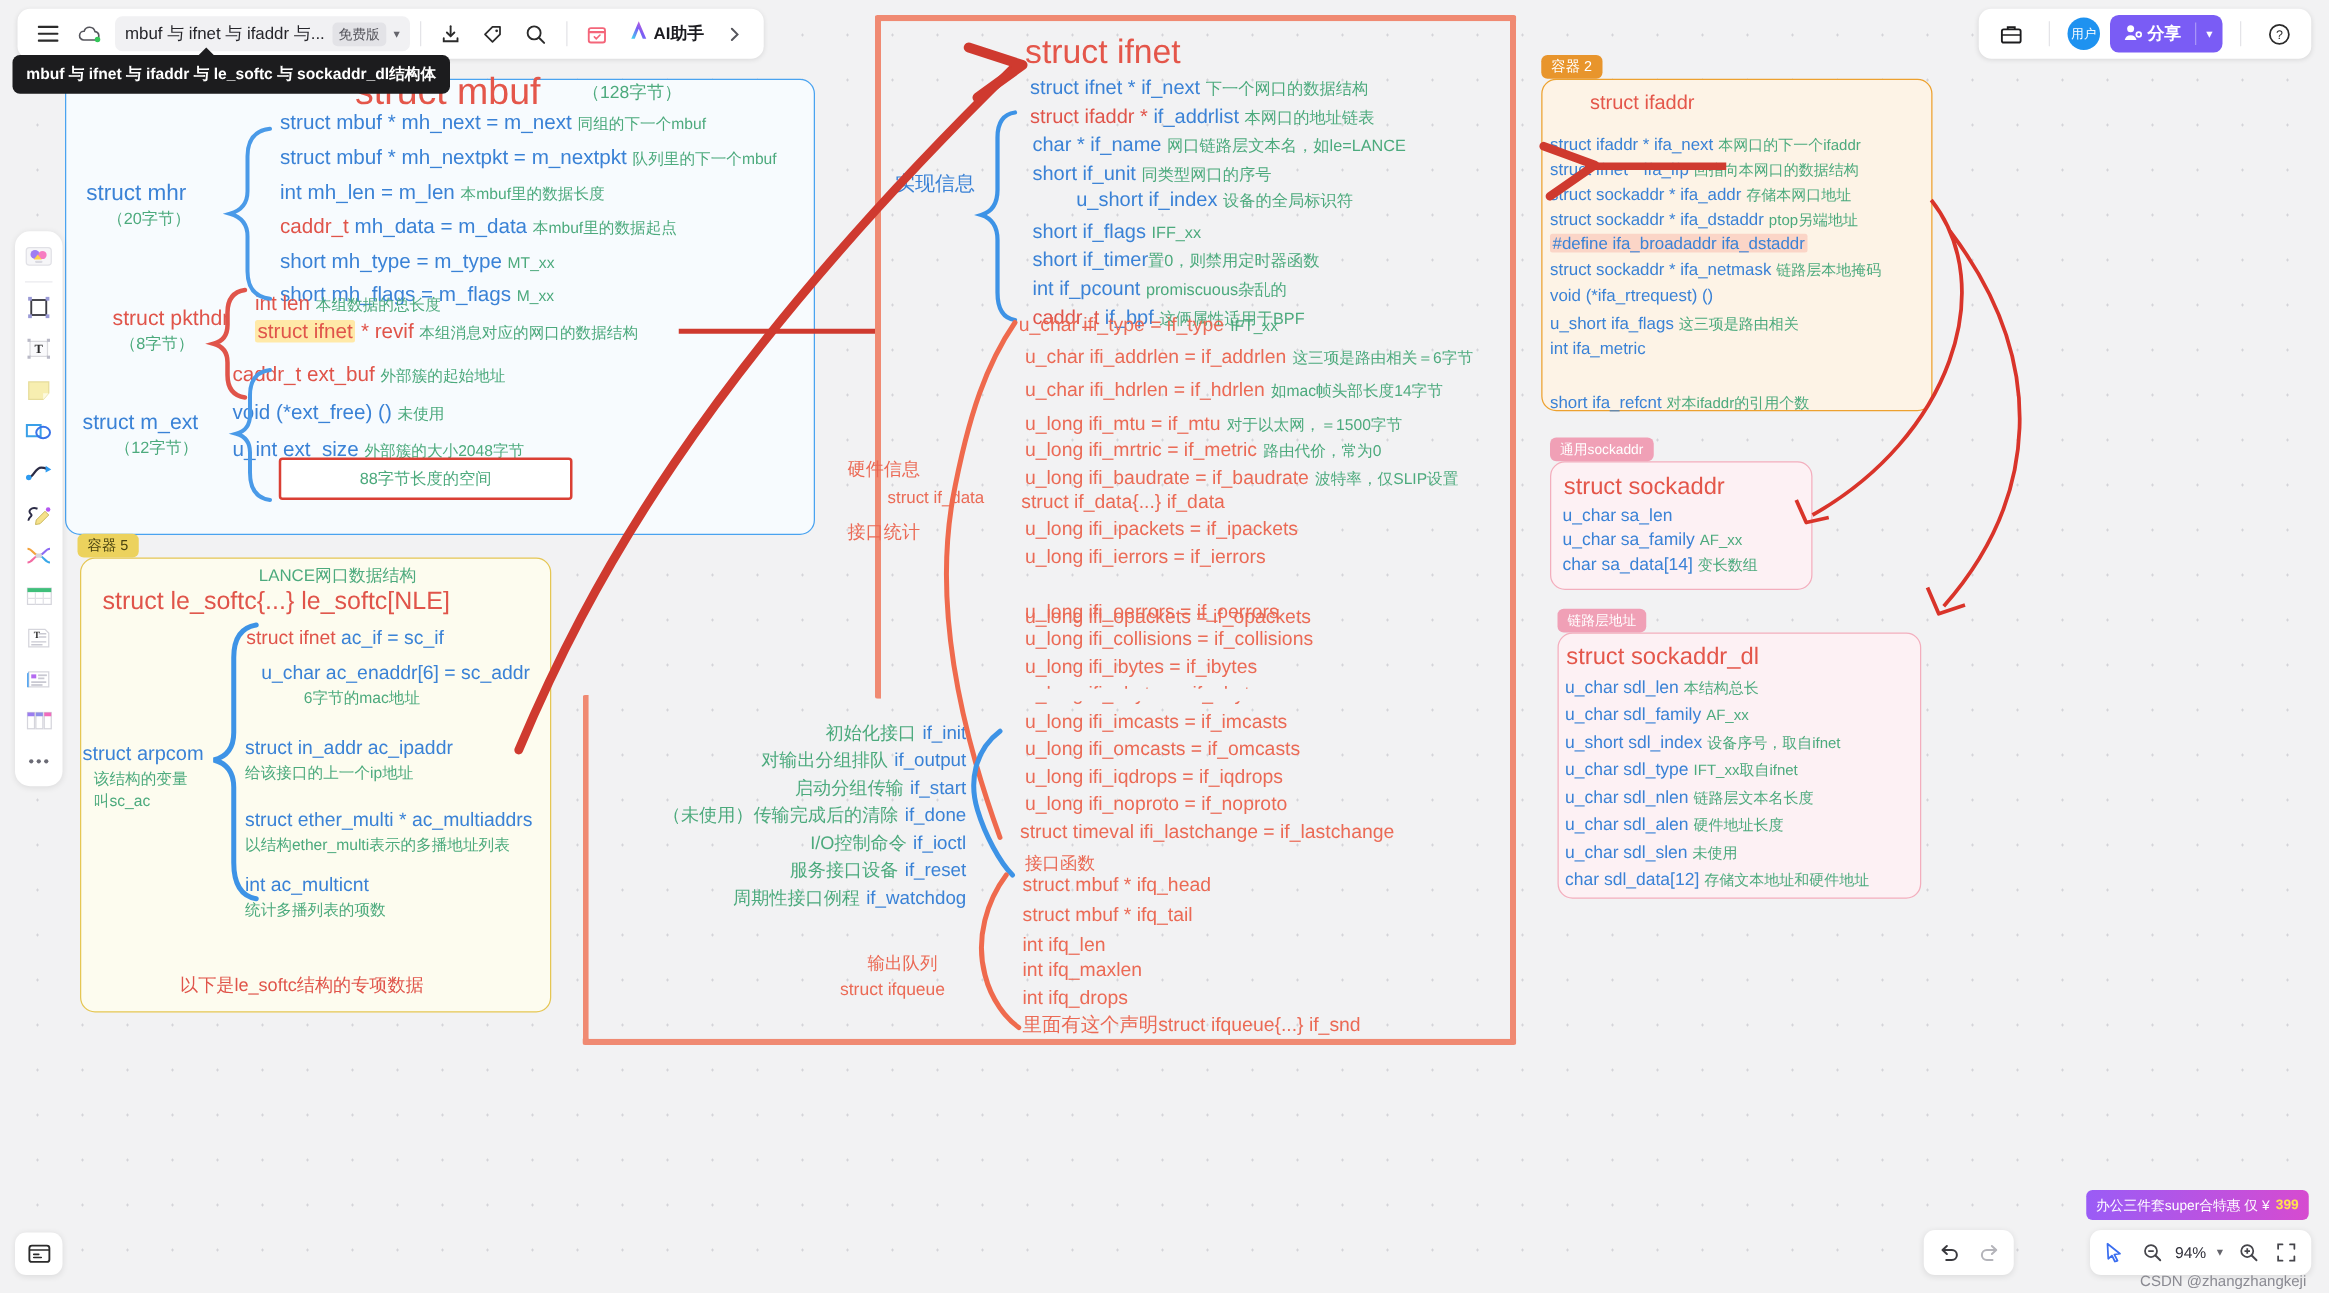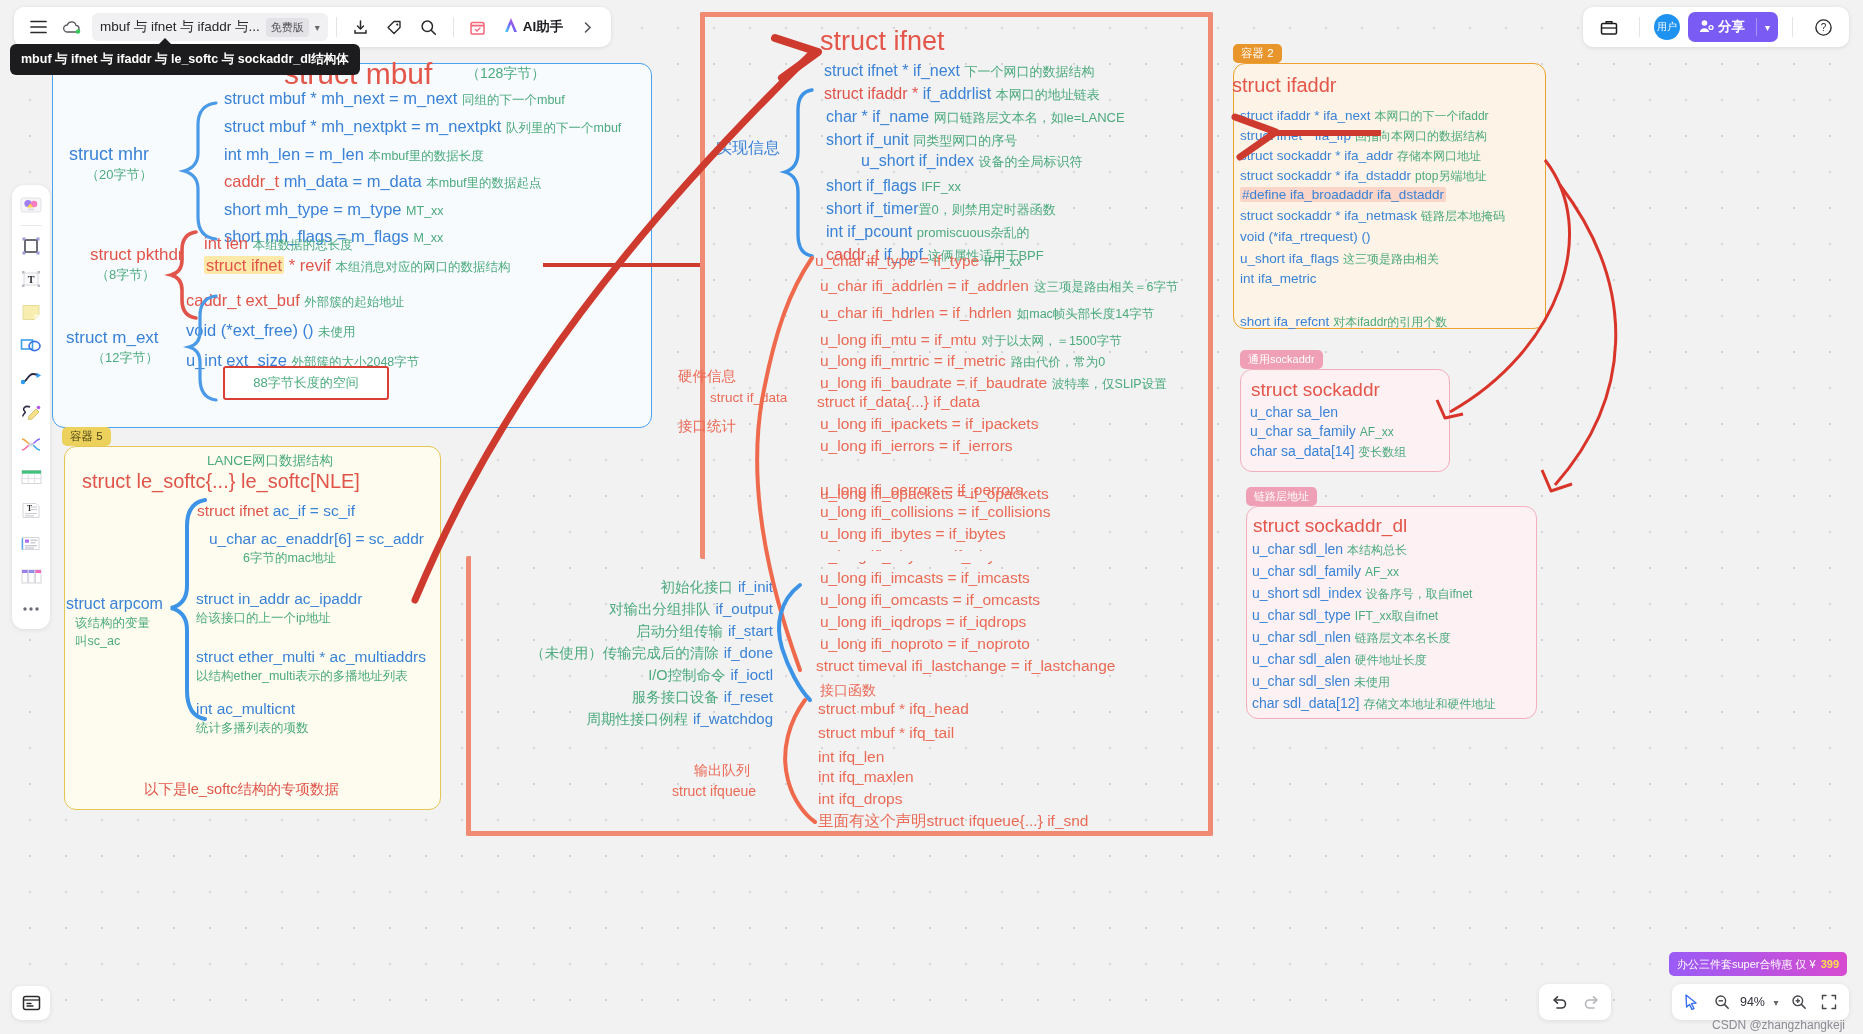--- a/index.html
+++ b/index.html
@@ -231,21 +231,21 @@
 </div>
 <div class="txt" style="left:186px; top:321px; font-size:16.5px;">
   <span class="blue">void (*ext_free) ()</span>
   <span class="green" style="font-size:12.5px">未使用</span>
 </div>
 <div class="txt" style="left:186px; top:351px; font-size:16.5px;">
   <span class="blue">u_int ext_size</span>
   <span class="green" style="font-size:12.5px">外部簇的大小2048字节</span>
 </div>
 
-<div class="box88" style="left:223px; top:366px; width:166px; height:34px;">
+<div class="box88" style="left:223px; top:366px; width:235px; height:34px;">
   <span class="green" style="font-size:13px;">88字节长度的空间</span>
 </div>
 
 <div class="frame-label" style="left:62px; top:427px; background:#ecd25d; color:#4b4410;">容器 5</div>
 <div style="position:absolute; left:64px; top:446px; width:377px; height:364px;
             border:1.6px solid #e5c653; border-radius:12px; background:#fdfcef;"></div>
 
 <div class="txt green" style="left:207px; top:453px; font-size:13.5px;">LANCE网口数据结构</div>
 <div class="txt red" style="left:82px; top:470px; font-size:20px;">struct le_softc{...} le_softc[NLE]</div>
 
@@ -360,21 +360,21 @@
     <div class="txt redish" style="left:818px; top:748px; font-size:15.5px;">int ifq_len</div>
     <div class="txt redish" style="left:818px; top:768px; font-size:15.5px;">int ifq_maxlen</div>
     <div class="txt redish" style="left:818px; top:790px; font-size:15.5px;">int ifq_drops</div>
     <div class="txt redish" style="left:818px; top:812px; font-size:15.5px;">里面有这个声明struct ifqueue{...} if_snd</div>
   </div>
 
 <div class="frame-label" style="left:1233px; top:44px; background:#e8952c;">容器 2</div>
 <div style="position:absolute; left:1233px; top:63px; width:313px; height:266px;
             border:1.8px solid #eda12e; border-radius:12px; background:#fdf3e6;"></div>
 
-<div class="txt title-red" style="left:1232px; top:74px; font-size:20px;">struct ifaddr</div>
+<div class="txt title-red" style="left:1272px; top:74px; font-size:16px;">struct ifaddr</div>
 <div id="ifaddr-list">
     <div class="txt" style="left:1240px; top:108px; font-size:13.5px;"><span class="blue">struct ifaddr * ifa_next</span><span class="green" style="font-size:12px; margin-left:4px;">本网口的下一个ifaddr</span></div>
     <div class="txt" style="left:1240px; top:128px; font-size:13.5px;"><span class="blue">struct ifnet * ifa_ifp</span><span class="green" style="font-size:12px; margin-left:4px;">回指向本网口的数据结构</span></div>
     <div class="txt" style="left:1240px; top:148px; font-size:13.5px;"><span class="blue">struct sockaddr * ifa_addr</span><span class="green" style="font-size:12px; margin-left:4px;">存储本网口地址</span></div>
     <div class="txt" style="left:1240px; top:168px; font-size:13.5px;"><span class="blue">struct sockaddr * ifa_dstaddr</span><span class="green" style="font-size:12px; margin-left:4px;">ptop另端地址</span></div>
     <div class="txt" style="left:1240px; top:187px; font-size:13.5px;"><span class="blue hl-pink">#define ifa_broadaddr ifa_dstaddr</span></div>
     <div class="txt" style="left:1240px; top:208px; font-size:13.5px;"><span class="blue">struct sockaddr * ifa_netmask</span><span class="green" style="font-size:12px; margin-left:4px;">链路层本地掩码</span></div>
     <div class="txt" style="left:1240px; top:229px; font-size:13.5px;"><span class="blue">void (*ifa_rtrequest) ()</span></div>
     <div class="txt" style="left:1240px; top:251px; font-size:13.5px;"><span class="blue">u_short ifa_flags</span><span class="green" style="font-size:12px; margin-left:4px;">这三项是路由相关</span></div>
     <div class="txt" style="left:1240px; top:271px; font-size:13.5px;"><span class="blue">int ifa_metric</span></div>

